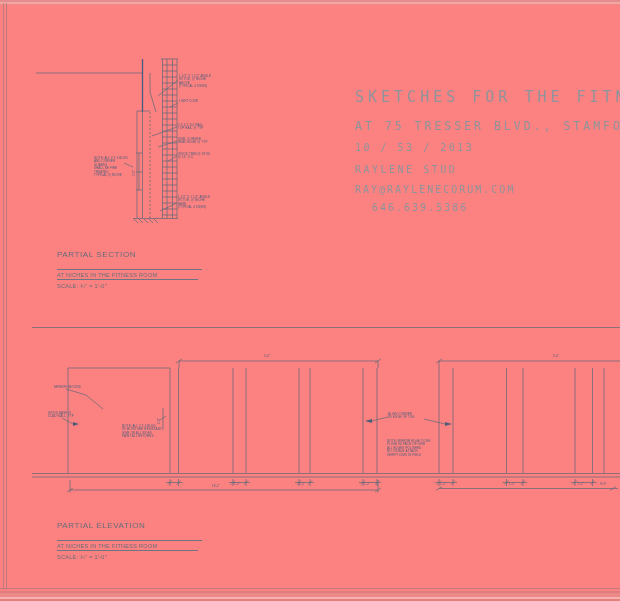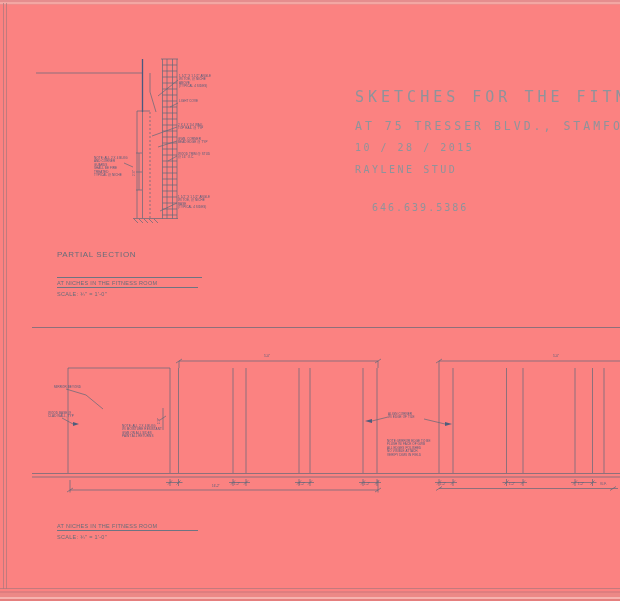--- a/index.html
+++ b/index.html
@@ -18,21 +18,21 @@
        white-space:nowrap;}
   .hdr.l1{left:355px;top:88px;font-size:15px;letter-spacing:4px;}
   .hdr.l2{left:355px;top:119px;font-size:11.5px;letter-spacing:3px;}
   .hdr.l3{left:355px;top:142px;font-size:10px;letter-spacing:2.5px;}
   .hdr.l4{left:355px;top:164px;font-size:10px;letter-spacing:2.5px;}
   .hdr.l5{left:355px;top:184px;font-size:10px;letter-spacing:2px;}
   .hdr.l6{left:372px;top:202px;font-size:10px;letter-spacing:2px;}
   
   .tblock{position:absolute;left:57px;color:#666d7a;}
   .tblock .t{font-size:8px;letter-spacing:.6px;border-bottom:.8px solid #6d7482;
-             width:145px;padding-bottom:18px;white-space:nowrap;}
+             width:145px;padding-bottom:10px;white-space:nowrap;}
   .tblock .s{font-size:5.5px;letter-spacing:.3px;border-bottom:.8px solid #6d7482;
              width:141px;padding-bottom:1px;margin-top:2px;white-space:nowrap;}
   .tblock .sc{font-size:5.5px;letter-spacing:.3px;margin-top:2.5px;white-space:nowrap;}
   
   .ann{position:absolute;color:#4e5d7c;font-size:3px;line-height:3.4px;
        white-space:pre-line;letter-spacing:.1px;}
   .dim{position:absolute;color:#4e5d7c;font-size:3px;line-height:3px;white-space:nowrap;}
   .rot{transform:rotate(-90deg);transform-origin:left top;}
 </style>
 </head>
@@ -217,31 +217,33 @@
         <line x1="62" y1="418" x2="73" y2="424"></line>
 
         <line x1="163" y1="408" x2="163" y2="430"></line>
         <line x1="160" y1="420" x2="166" y2="416"></line>
       </g>
     </g>
   </svg>
 
   <div class="hdr l1">SKETCHES FOR THE FITNE</div>
   <div class="hdr l2">AT 75 TRESSER BLVD., STAMFORD,</div>
-  <div class="hdr l3">10 / 28 / 2015</div>
+  <div class="hdr l3">10 / 53 / 2013</div>
   <div class="hdr l4">RAYLENE STUD</div>
+  <div class="hdr l5">RAY@RAYLENECORUM.COM</div>
   <div class="hdr l6">646.639.5386</div>
 
   <div class="tblock" style="top:250px">
     <div class="t">PARTIAL SECTION</div>
     <div class="s">AT NICHES IN THE FITNESS ROOM</div>
     <div class="sc">SCALE: ¾" = 1'-0"</div>
   </div>
 
   <div class="tblock" style="top:521px">
+    <div class="t">PARTIAL ELEVATION</div>
     <div class="s">AT NICHES IN THE FITNESS ROOM</div>
     <div class="sc">SCALE: ¾" = 1'-0"</div>
   </div>
 
   <div class="ann" style="left:179px;top:75px">1 1/2" X 1 1/2" ANGLE
 W/ TOE, @ NICHE
 ABOVE
 (TYPICAL 4 SIDES)</div>
   <div class="ann" style="left:179px;top:100px">LIGHT COVE</div>
   <div class="ann" style="left:178px;top:124px">2 X 4 X 1/4 WALL

